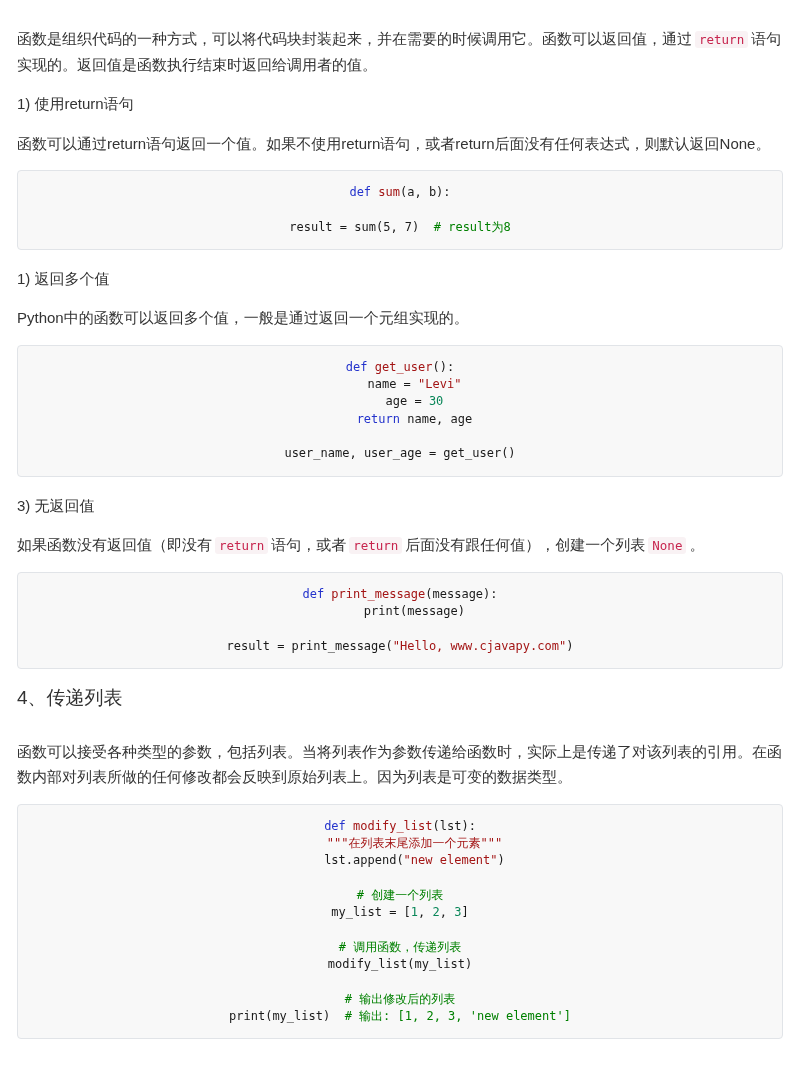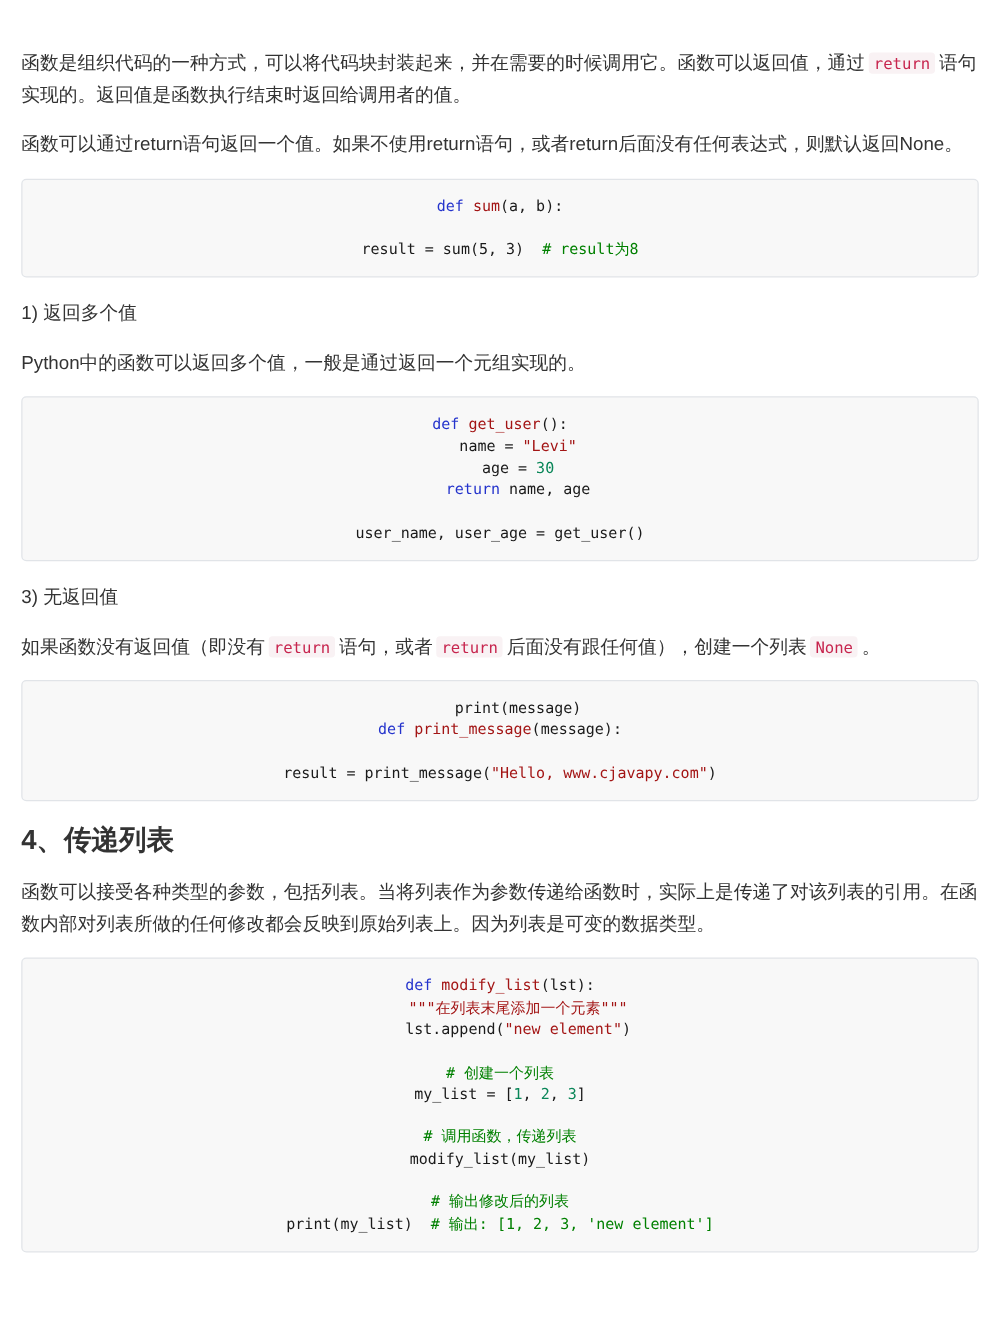--- a/index.html
+++ b/index.html
@@ -7,28 +7,28 @@
   body {
     width: 800px;
     min-height: 1067px;
     font-family: "Liberation Sans", "DejaVu Sans", sans-serif;
     color: var(--text, #333333);
   }
   .article { padding: 26px 17px 40px 17px; }
   p.txt {
     font-size: 15px;
     line-height: 1.7;
-    margin: 12px 0 14px 0;
+    margin: 0 0 14px 0;
     color: var(--text, #333333);
   }
   h2.h {
-    font-size: 22px;
-    font-weight: bold;
+    font-size: 19px;
+    font-weight: normal;
     color: var(--text, #333333);
-    margin: 2px 0 14px 0;
+    margin: 2px 0 28px 0;
   }
   code.inline {
     font-family: "DejaVu Sans Mono", "Liberation Mono", monospace;
     font-size: 12.5px;
     color: var(--inline_code, #c7254e);
     background: var(--inline_code_bg, #f9f2f4);
     padding: 1px 4px;
     border-radius: 3px;
     margin: 0 3px;
     white-space: nowrap;
@@ -53,29 +53,30 @@
   .tok-c { color: var(--comment, #008000); }
   .tok-n { color: var(--number, #098658); }
 </style>
 </head>
 <body>
 
 <div class="article">
 
   <p class="txt"><span>函数是组织代码的一种方式，可以将代码块封装起来，并在需要的时候调用它。函数可以返回值，通过</span><code class="inline">return</code><span>语句实现的。返回值是函数执行结束时返回给调用者的值。</span></p>
 
+  <p class="txt">1) 使用return语句</p>
   <p class="txt">函数可以通过return语句返回一个值。如果不使用return语句，或者return后面没有任何表达式，则默认返回None。</p>
-  <pre class="code"><div class="cl"><span class="tok-k">def </span><span class="tok-f">sum</span><span>(a, b):</span></div><div class="cl"></div><div class="cl"><span>result = sum(5, 3)  </span><span class="tok-c"># result为8</span></div></pre>
+  <pre class="code"><div class="cl"><span class="tok-k">def </span><span class="tok-f">sum</span><span>(a, b):</span></div><div class="cl"></div><div class="cl"><span>result = sum(5, 7)  </span><span class="tok-c"># result为8</span></div></pre>
 
   <p class="txt">1) 返回多个值</p>
   <p class="txt">Python中的函数可以返回多个值，一般是通过返回一个元组实现的。</p>
   <pre class="code"><div class="cl"><span class="tok-k">def </span><span class="tok-f">get_user</span><span>():</span></div><div class="cl"><span>    name = </span><span class="tok-s">"Levi"</span></div><div class="cl"><span>    age = </span><span class="tok-n">30</span></div><div class="cl"><span>    </span><span class="tok-k">return</span><span> name, age</span></div><div class="cl"></div><div class="cl"><span>user_name, user_age = get_user()</span></div></pre>
 
   <p class="txt">3) 无返回值</p>
   <p class="txt"><span>如果函数没有返回值（即没有</span><code class="inline">return</code><span>语句，或者</span><code class="inline">return</code><span>后面没有跟任何值），创建一个列表</span><code class="inline">None</code><span>。</span></p>
-  <pre class="code"><div class="cl"><span>    print(message)</span></div><div class="cl"><span class="tok-k">def </span><span class="tok-f">print_message</span><span>(message):</span></div><div class="cl"></div><div class="cl"><span>result = print_message(</span><span class="tok-s">"Hello, www.cjavapy.com"</span><span>)</span></div></pre>
+  <pre class="code"><div class="cl"><span class="tok-k">def </span><span class="tok-f">print_message</span><span>(message):</span></div><div class="cl"><span>    print(message)</span></div><div class="cl"></div><div class="cl"><span>result = print_message(</span><span class="tok-s">"Hello, www.cjavapy.com"</span><span>)</span></div></pre>
 
   <h2 class="h">4、传递列表</h2>
   <p class="txt">函数可以接受各种类型的参数，包括列表。当将列表作为参数传递给函数时，实际上是传递了对该列表的引用。在函数内部对列表所做的任何修改都会反映到原始列表上。因为列表是可变的数据类型。</p>
 
   <pre class="code"><div class="cl"><span class="tok-k">def </span><span class="tok-f">modify_list</span><span>(lst):</span></div><div class="cl"><span>    </span><span class="tok-s">"""在列表末尾添加一个元素"""</span></div><div class="cl"><span>    lst.append(</span><span class="tok-s">"new element"</span><span>)</span></div><div class="cl"></div><div class="cl"><span class="tok-c"># 创建一个列表</span></div><div class="cl"><span>my_list = [</span><span class="tok-n">1</span><span>, </span><span class="tok-n">2</span><span>, </span><span class="tok-n">3</span><span>]</span></div><div class="cl"></div><div class="cl"><span class="tok-c"># 调用函数，传递列表</span></div><div class="cl"><span>modify_list(my_list)</span></div><div class="cl"></div><div class="cl"><span class="tok-c"># 输出修改后的列表</span></div><div class="cl"><span>print(my_list)  </span><span class="tok-c"># 输出: [1, 2, 3, 'new element']</span></div></pre>
 
 </div>
 
 </body></html>

